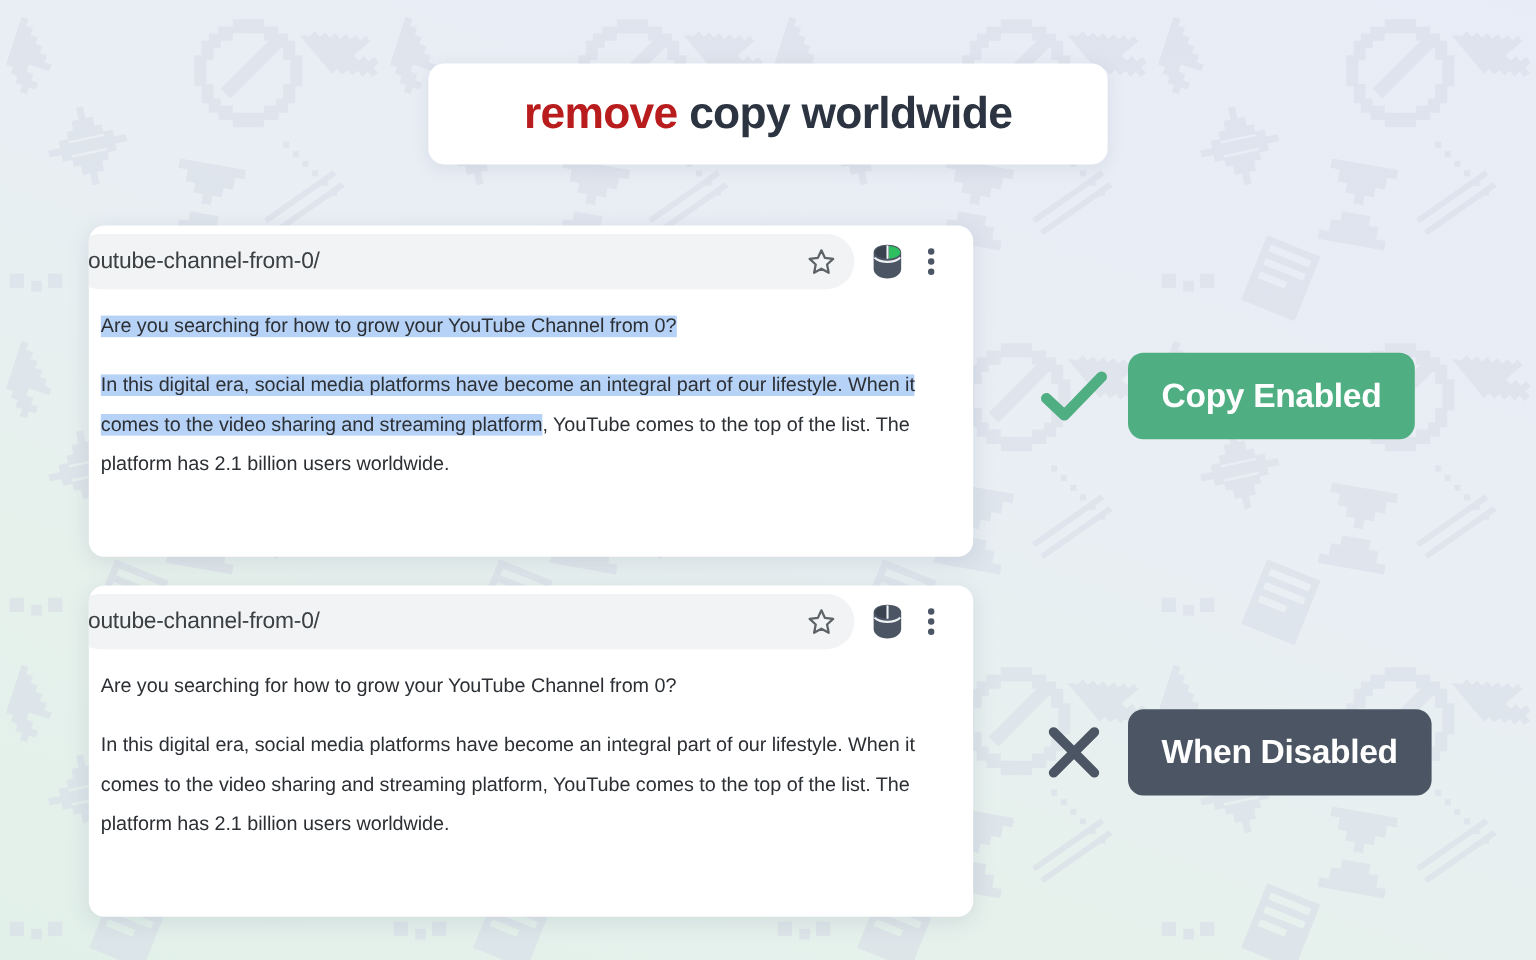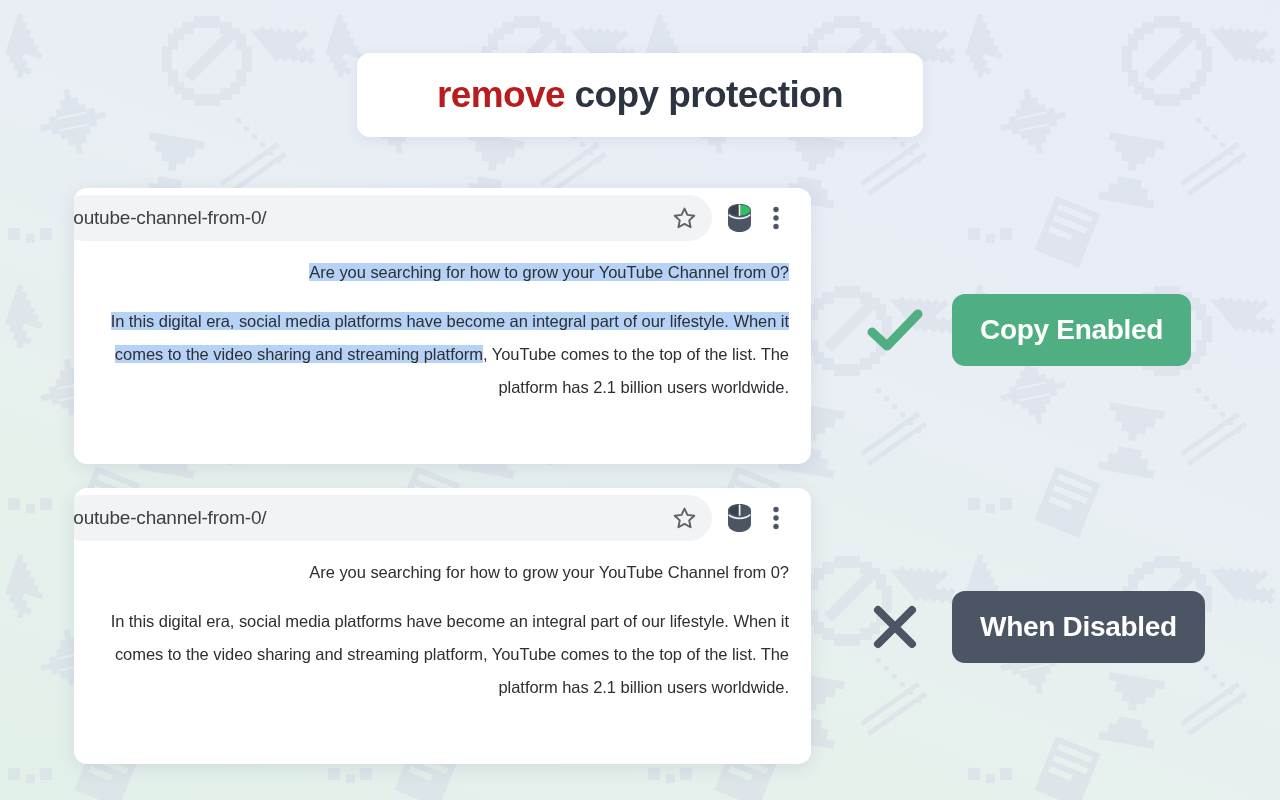--- a/index.html
+++ b/index.html
@@ -104,43 +104,42 @@
     gap:3px;
     margin-left:10px;
   }
   .mouse-btn, .kebab-btn {
     width:34px; height:34px;
     display:flex; align-items:center; justify-content:center;
   }
 
   
   .card-body {
-    padding:8px 22px 0 22px;
-    text-align:right;
+    padding:8px 22px 0 10px;
   }
   .para {
     font-size:16.5px;
     line-height:33px;
     color:#2c2f33;
     margin-bottom:16px;
     letter-spacing:-.05px;
   }
   .para:last-child { margin-bottom:0; }
   .sel {
     background:#b6d3f7;
     box-decoration-break:clone;
     -webkit-box-decoration-break:clone;
   }
 
   
   .status-group {
     position:absolute;
     display:flex;
     align-items:center;
-    gap:28px;
+    gap:16px;
     z-index:6;
     justify-content:center;
   }
   #status-enabled  { left:866px; top:294px; }
   #status-disabled { left:866px; top:591px; }
 
   .status-icon {
     width:58px; height:58px;
     display:flex; align-items:center; justify-content:center;
     flex:0 0 auto;
@@ -216,21 +215,21 @@
             <rect x="32" y="0" width="12" height="12"></rect>
           </g>
         </g>
       </pattern>
     </defs>
     <rect width="1280" height="800" fill="url(#cursorTile)"></rect>
   </svg>
 
   <div id="title-card">
     <div id="title-text">
-      <span class="t-accent">remove</span><span class="t-dark"> copy protection</span>
+      <span class="t-accent">remove</span><span class="t-dark"> copy worldwide</span>
     </div>
   </div>
 
   <div id="card-enabled" class="browser-card">
 
     <div class="card-topbar">
 
       <div class="addressbar">
         <span class="url-text">youtube-channel-from-0/</span>
 

